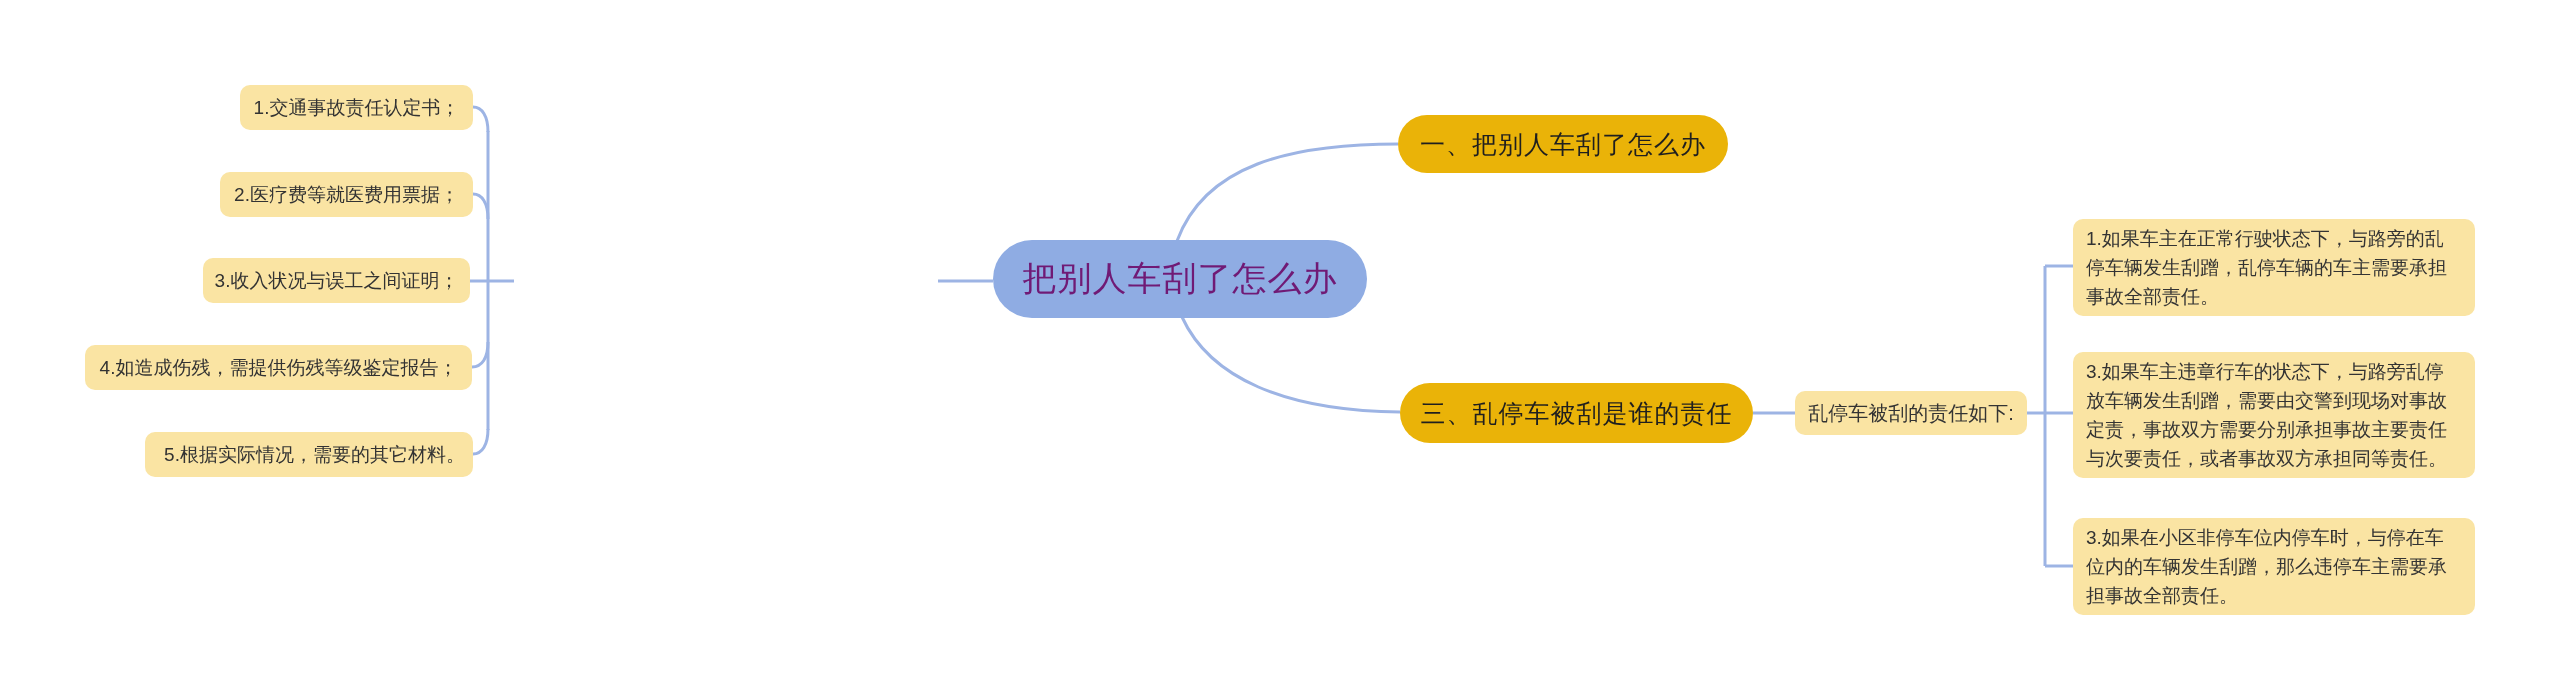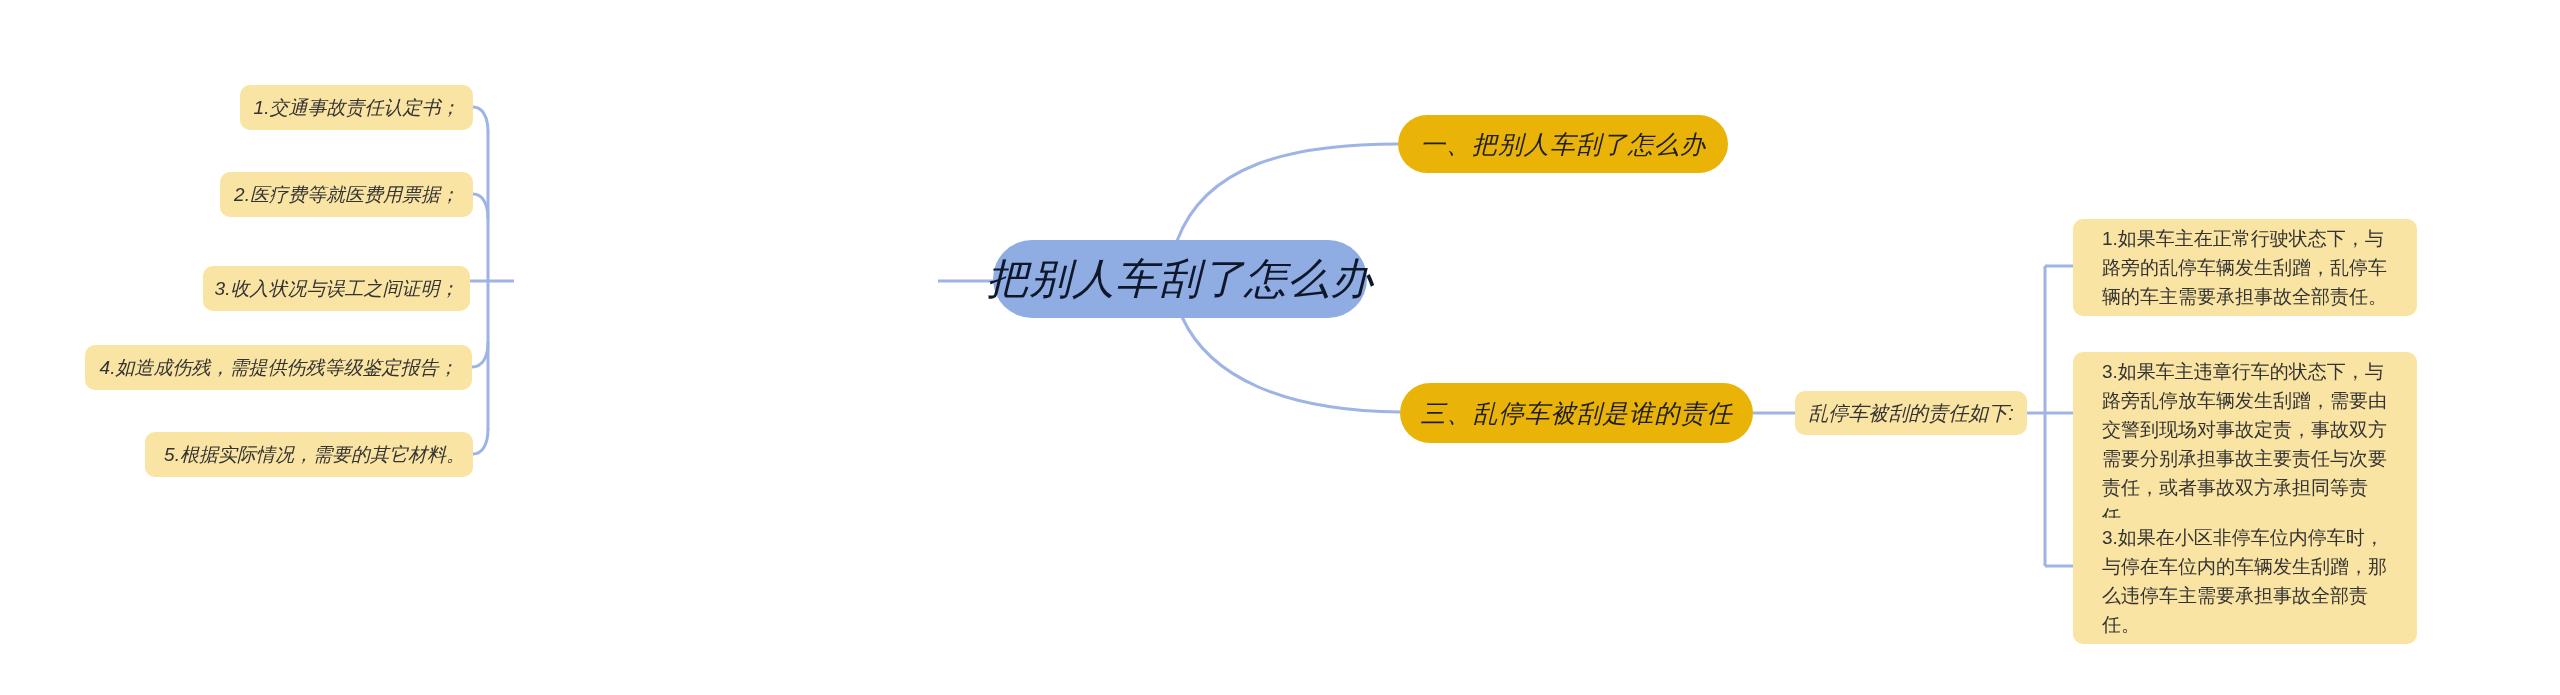--- a/index.html
+++ b/index.html
@@ -7,39 +7,39 @@
     position:relative; width:2560px; height:695px;
     background:#ffffff; overflow:hidden;
     font-family:"Liberation Sans", sans-serif;
     color:#222222;
   }
   svg.links { position:absolute; left:0; top:0; z-index:1; }
   svg.links path, svg.links line { stroke:#9db4e4; stroke-width:3; fill:none; }
   .node {
     position:absolute; z-index:2; box-sizing:border-box;
     display:flex; align-items:center; justify-content:center;
-    white-space:nowrap; cursor:default;font-style:italic;
+    white-space:nowrap; cursor:default;
   }
   .pill-root {
     background:#8face3; border-radius:40px;
-    font-size:42px; color:#0f172a; letter-spacing:1px;
+    font-size:34px; color:#701a75; letter-spacing:1px;
   }
   .pill-branch {
     background:#eab308; border-radius:32px;
     font-size:25px; color:#1f1f1f; letter-spacing:1px;
   }
   .leaf {
     background:#fae4a3; border-radius:10px;
     font-size:19px; color:#333333;
   }
   .detail {
     position:absolute; z-index:2; box-sizing:border-box;
     background:#fae4a3; border-radius:10px;
     font-size:19px; line-height:29px; color:#333333;
-    padding:5px 29px; width:344px; white-space:normal;
+    padding:5px 13px; width:402px; white-space:normal;
     text-align:left; word-break:break-all;
   }
 </style>
 </head>
 <body>
 
 <div class="canvas">
 
   <svg class="links" width="2560" height="695" viewBox="0 0 2560 695">
 
@@ -65,21 +65,21 @@
     <path d="M2045,566 L2073,566"></path>
   </svg>
 
   <div class="node pill-root" style="left:993px; top:240px; width:374px; height:78px;">把别人车刮了怎么办</div>
 
   <div class="node pill-branch" style="left:1398px; top:115px; width:330px; height:58px;">一、把别人车刮了怎么办</div>
 
 
   <div class="node leaf" style="left:240px; top:85px;  width:233px; height:45px;">1.交通事故责任认定书；</div>
   <div class="node leaf" style="left:220px; top:172px; width:253px; height:45px;">2.医疗费等就医费用票据；</div>
-  <div class="node leaf" style="left:203px; top:258px; width:267px; height:45px;margin-top:8px;">3.收入状况与误工之间证明；</div>
+  <div class="node leaf" style="left:203px; top:258px; width:267px; height:45px;">3.收入状况与误工之间证明；</div>
   <div class="node leaf" style="left:85px;  top:345px; width:387px; height:45px;text-align:center;">4.如造成伤残，需提供伤残等级鉴定报告；</div>
   <div class="node leaf" style="left:145px; top:432px; width:328px; height:45px;padding-left:11px;">5.根据实际情况，需要的其它材料。</div>
 
   <div class="node pill-branch" style="left:1400px; top:383px; width:353px; height:60px;">三、乱停车被刮是谁的责任</div>
 
   <div class="node leaf" style="left:1795px; top:391px; width:232px; height:44px; font-size:20px;">乱停车被刮的责任如下:</div>
 
   <div class="detail" style="left:2073px; top:219px;">1.如果车主在正常行驶状态下，与路旁的乱停车辆发生刮蹭，乱停车辆的车主需要承担事故全部责任。</div>
   <div class="detail" style="left:2073px; top:352px;">3.如果车主违章行车的状态下，与路旁乱停放车辆发生刮蹭，需要由交警到现场对事故定责，事故双方需要分别承担事故主要责任与次要责任，或者事故双方承担同等责任。</div>
   <div class="detail" style="left:2073px; top:518px;">3.如果在小区非停车位内停车时，与停在车位内的车辆发生刮蹭，那么违停车主需要承担事故全部责任。</div>

